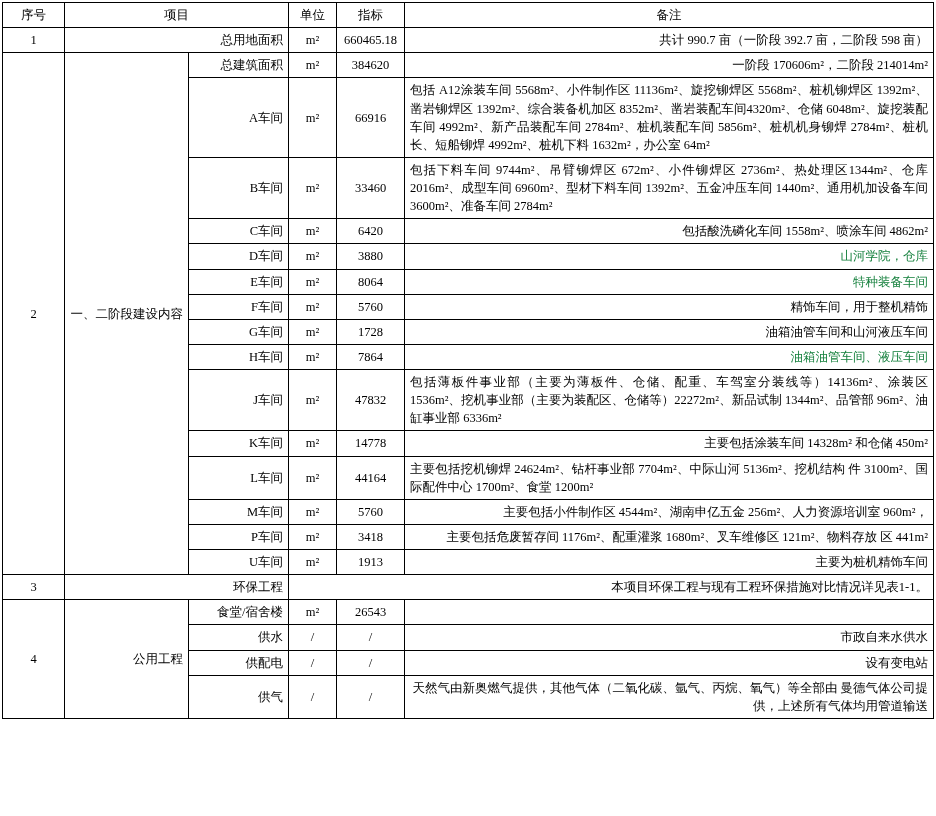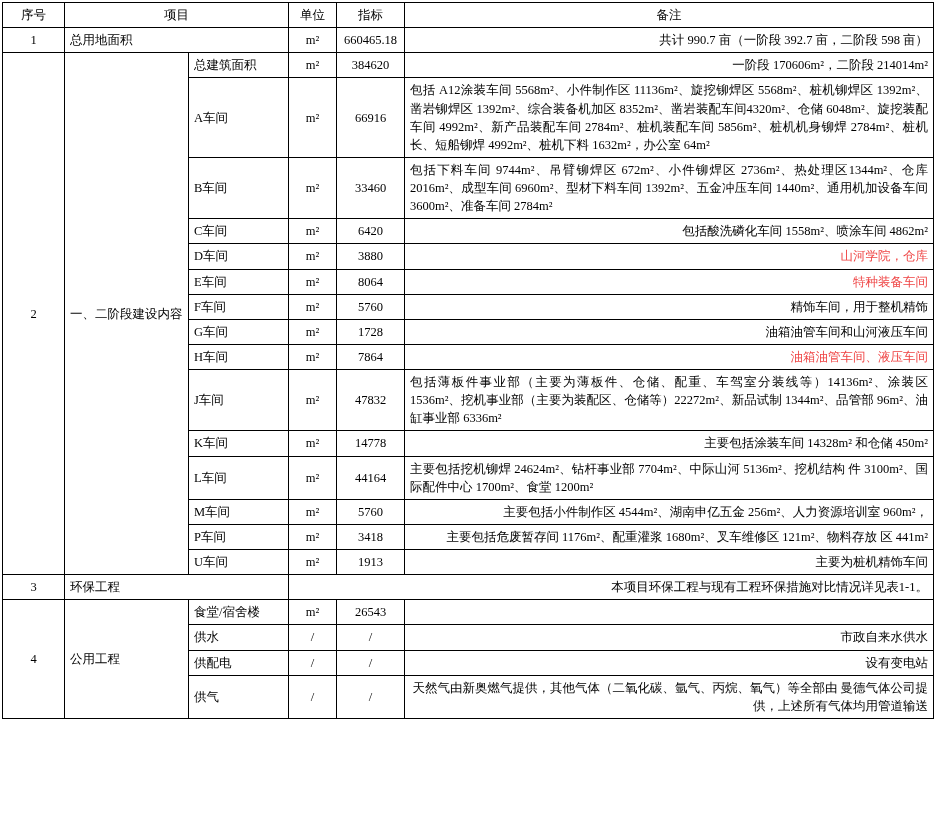--- a/index.html
+++ b/index.html
@@ -36,26 +36,26 @@
     text-align: center;
     font-weight: bold;
     font-size: 13px;
     padding: 7px 4px;
   }
   .c-center { text-align: right; }
   .c-just {
     text-align: justify;
     text-justify: inter-ideograph;
   }
-  .red { color: #ef4444; }
+  .red { color: #15803d; }
   .unit { text-align: center; white-space: nowrap; }
   .num { text-align: center; white-space: nowrap; }
   .seq { text-align: center; font-size: 13px; }
-  .item { text-align: left; }
-  .sub { text-align: left; white-space: nowrap; }
+  .item { text-align: right; }
+  .sub { text-align: right; white-space: nowrap; }
   col.c-seq { width: 62px; }
   col.c-item { width: 124px; }
   col.c-sub { width: 100px; }
   col.c-unit { width: 48px; }
   col.c-num { width: 68px; }
   col.c-note { width: auto; }
 </style>
 </head>
 <body>
 

